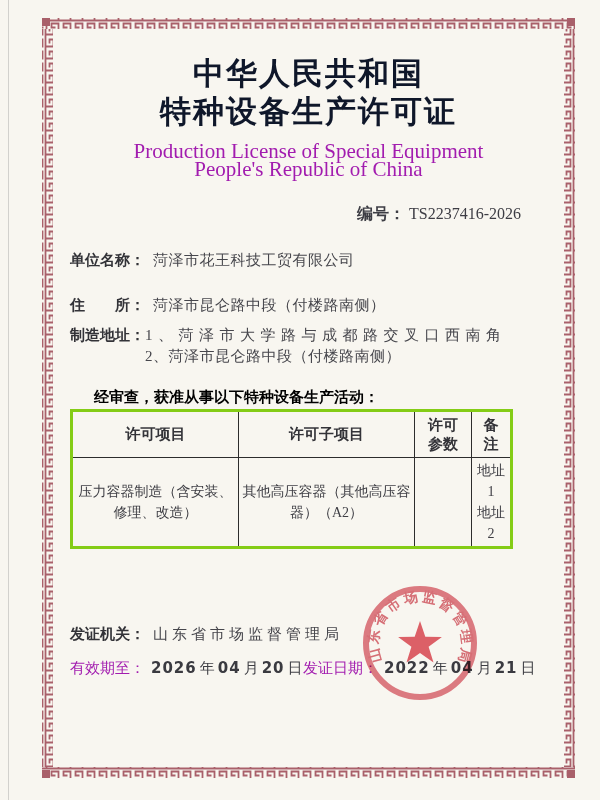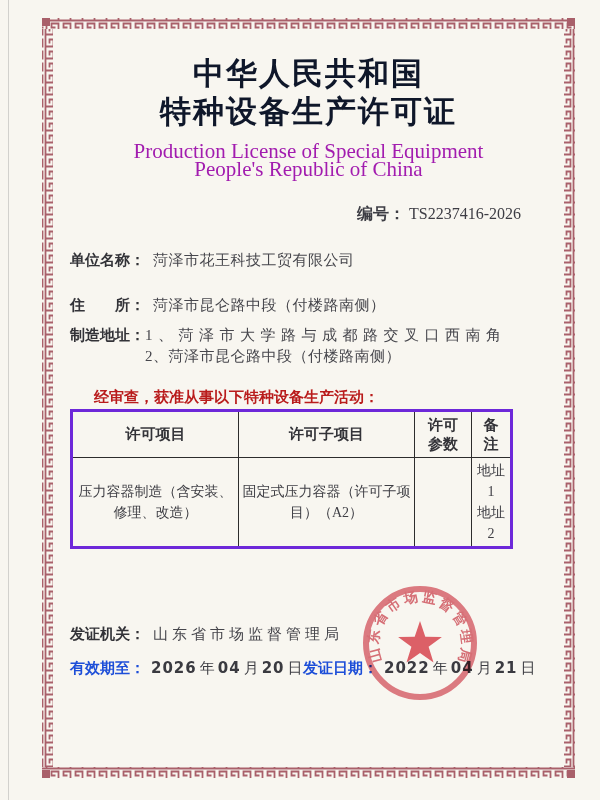--- a/index.html
+++ b/index.html
@@ -25,37 +25,37 @@
 
   .field { position:absolute; font-size:15px; white-space:nowrap; }
   .field .label { font-weight:700; margin-right:8px; color:#333338; }
   .field .value { color:#46464c; letter-spacing:0.5px; }
   .row-unit { left:70px; top:251px; }
   .row-addr { left:70px; top:296px; }
   .row-mfg  { left:70px; top:326px; }
   .mfg-line1 { position:absolute; left:145px; top:326px; font-size:15px; color:#46464c; letter-spacing:5.5px; white-space:nowrap; }
   .mfg-line2 { position:absolute; left:145px; top:347px; font-size:15px; color:#46464c; letter-spacing:0.5px; white-space:nowrap; }
 
-  .intro { position:absolute; left:94px; top:388px; font-size:15px; font-weight:700; color:#b91c1c; }
+  .intro { position:absolute; left:94px; top:388px; font-size:15px; font-weight:700; color:#000000; }
 
   table.license-table { position:absolute; left:70px; top:409px; width:440px;
     border-collapse:collapse; table-layout:fixed; }
   .license-table th, .license-table td { border:1.5px solid #2d2d2d; padding:2px; }
-  .license-table { border:3px solid #6d28d9; }
+  .license-table { border:3px solid #84cc16; }
   .license-table th { height:41px; font-size:15px; font-weight:600; color:#333338;
     text-align:center; white-space:pre-line; line-height:1.25; }
   .license-table td { height:74px; font-size:14px; color:#3e3e44; text-align:center; line-height:1.5; }
   .remark-cell { white-space:pre-line; font-size:13px; line-height:1.3; color:#4a4a50; }
 
   .row-authority { left:70px; top:625px; }
   .row-authority .value { letter-spacing:4px; }
   .date-row { position:absolute; top:659px; font-size:15px; white-space:nowrap; }
   .date-valid { left:70px; }
   .date-issue { left:303px; }
-  .date-row .label { font-weight:700; margin-right:6px; color:#1d4ed8; }
+  .date-row .label { font-weight:400; margin-right:6px; color:#a21caf; }
   .num { font-family:"DejaVu Sans", sans-serif; font-weight:700; font-size:15px; letter-spacing:1px; color:#3a3a40; }
   .unit { margin:0 3px; color:#3e3e44; }
 
   .seal { position:absolute; left:358px; top:581px; width:124px; height:124px;
     mix-blend-mode:multiply; opacity:.92; }
 </style>
 </head>
 <body>
 
 <div class="page">
@@ -119,21 +119,21 @@
         <th>许可子项目</th>
         <th>许可
 参数</th>
         <th>备
 注</th>
       </tr>
     </thead>
     <tbody>
       <tr>
         <td>压力容器制造（含安装、修理、改造）</td>
-        <td>固定式压力容器（许可子项目）（A2）</td>
+        <td>其他高压容器（其他高压容器）（A2）</td>
         <td></td>
         <td class="remark-cell">地址
 1
 地址
 2</td>
       </tr>
     </tbody>
   </table>
 
   <div class="field row-authority">

